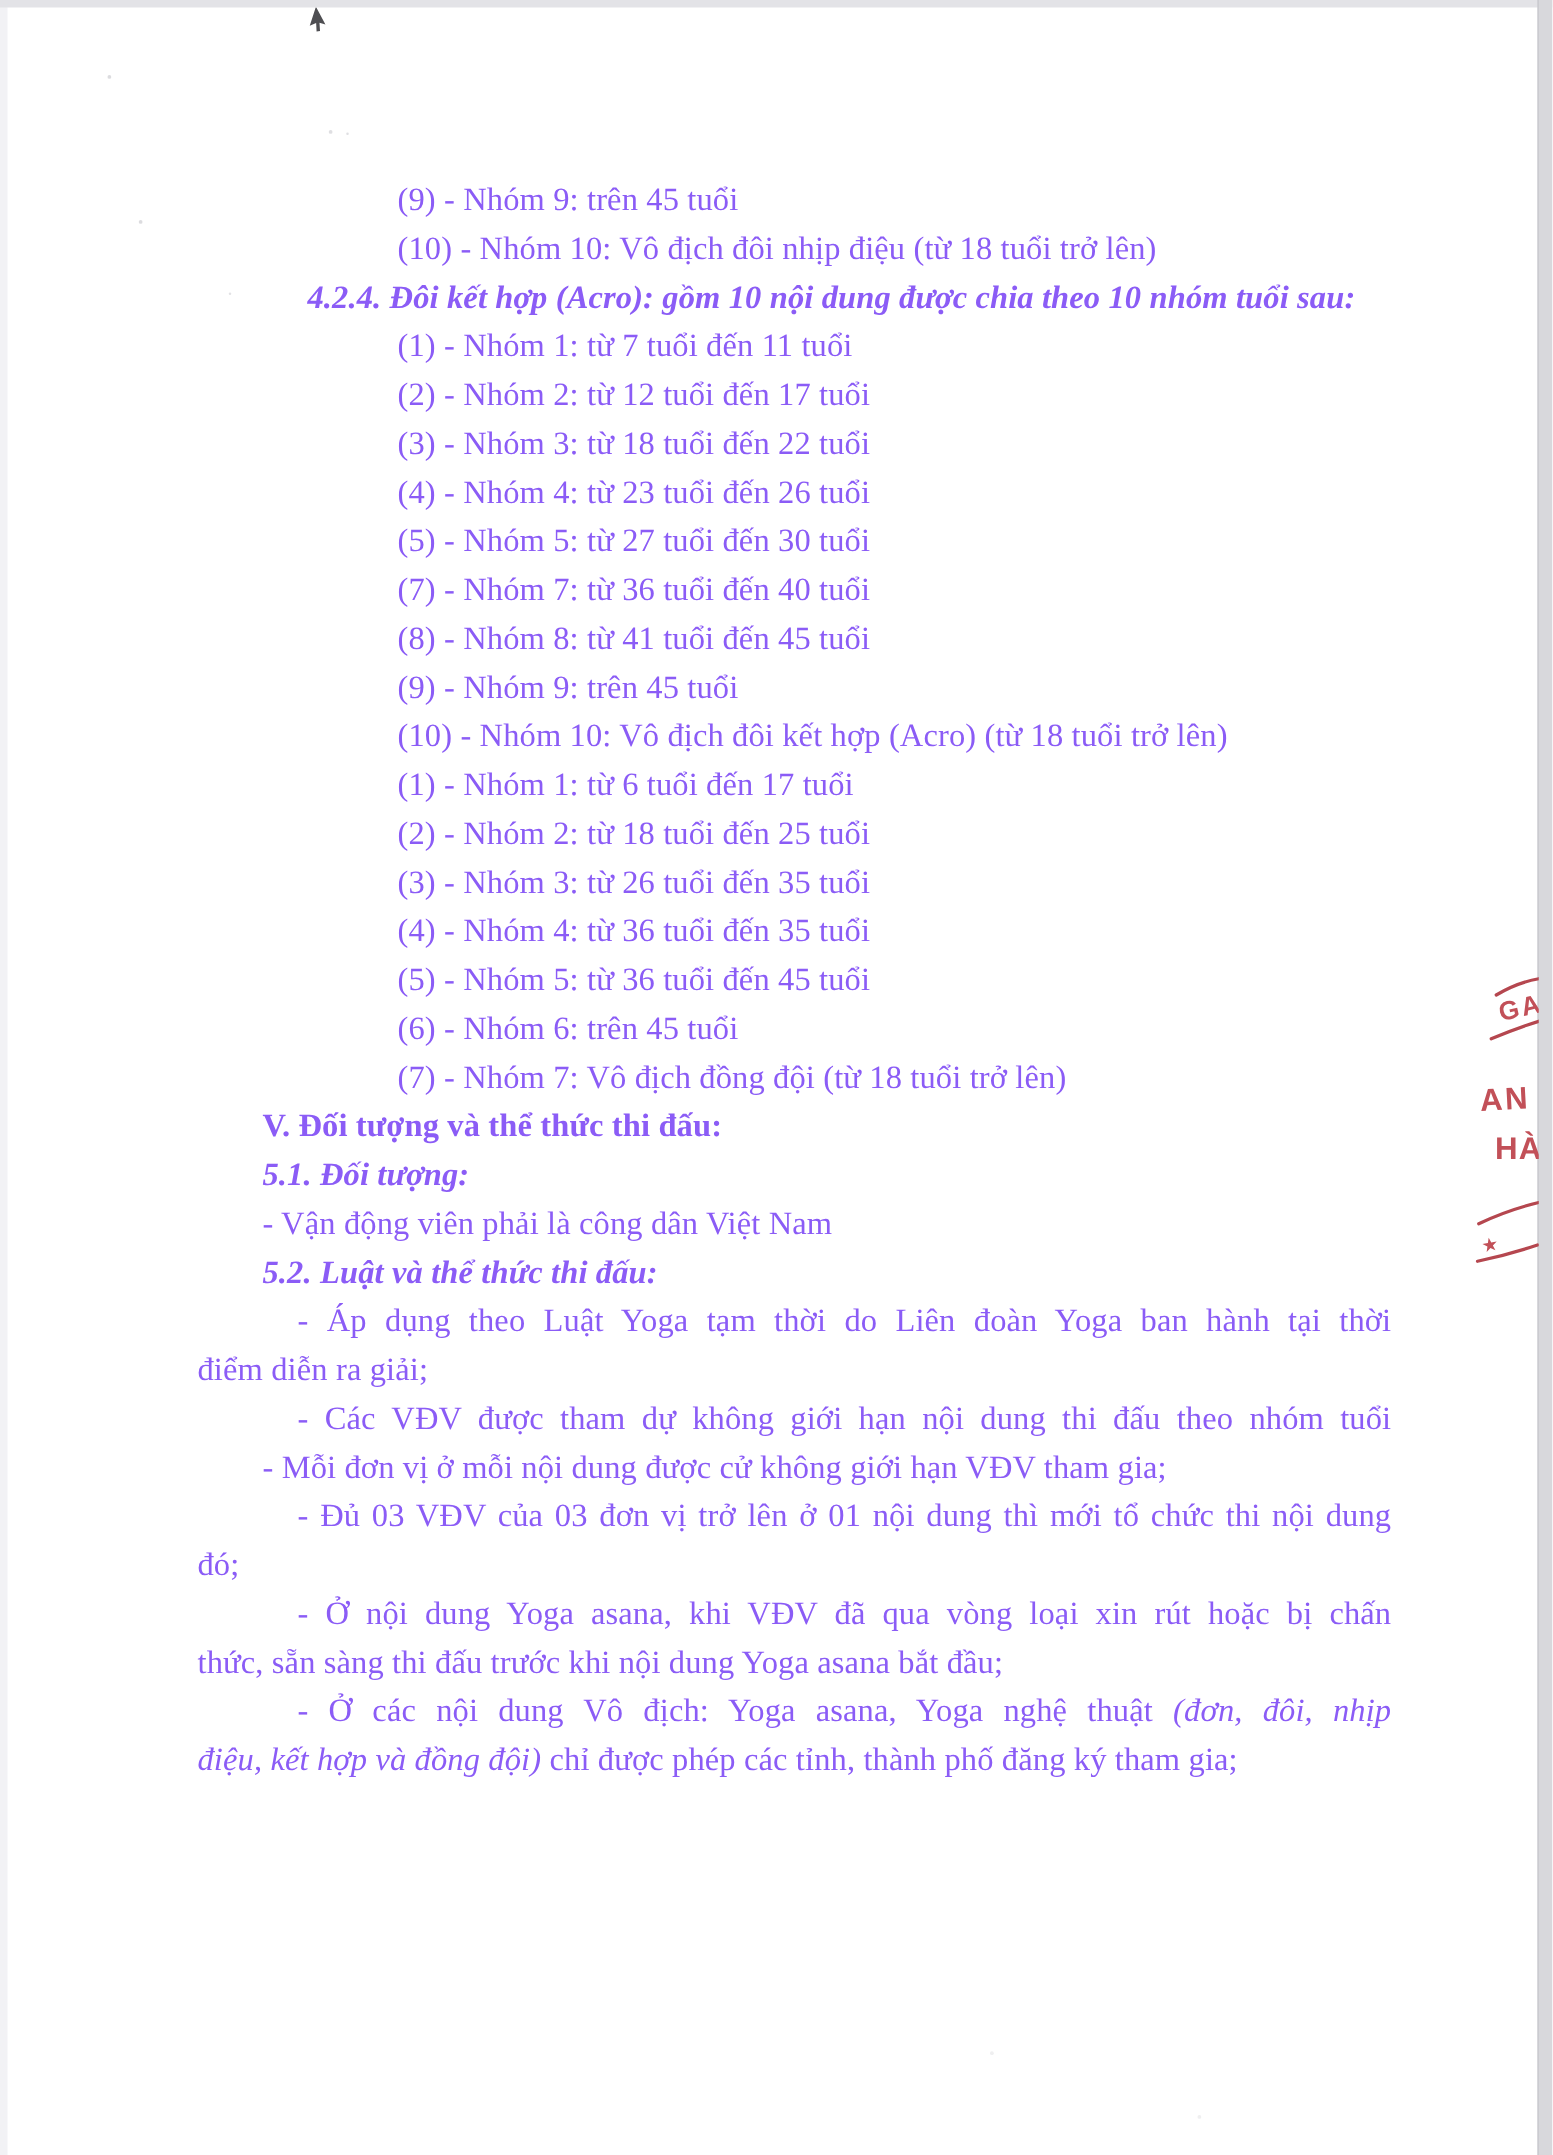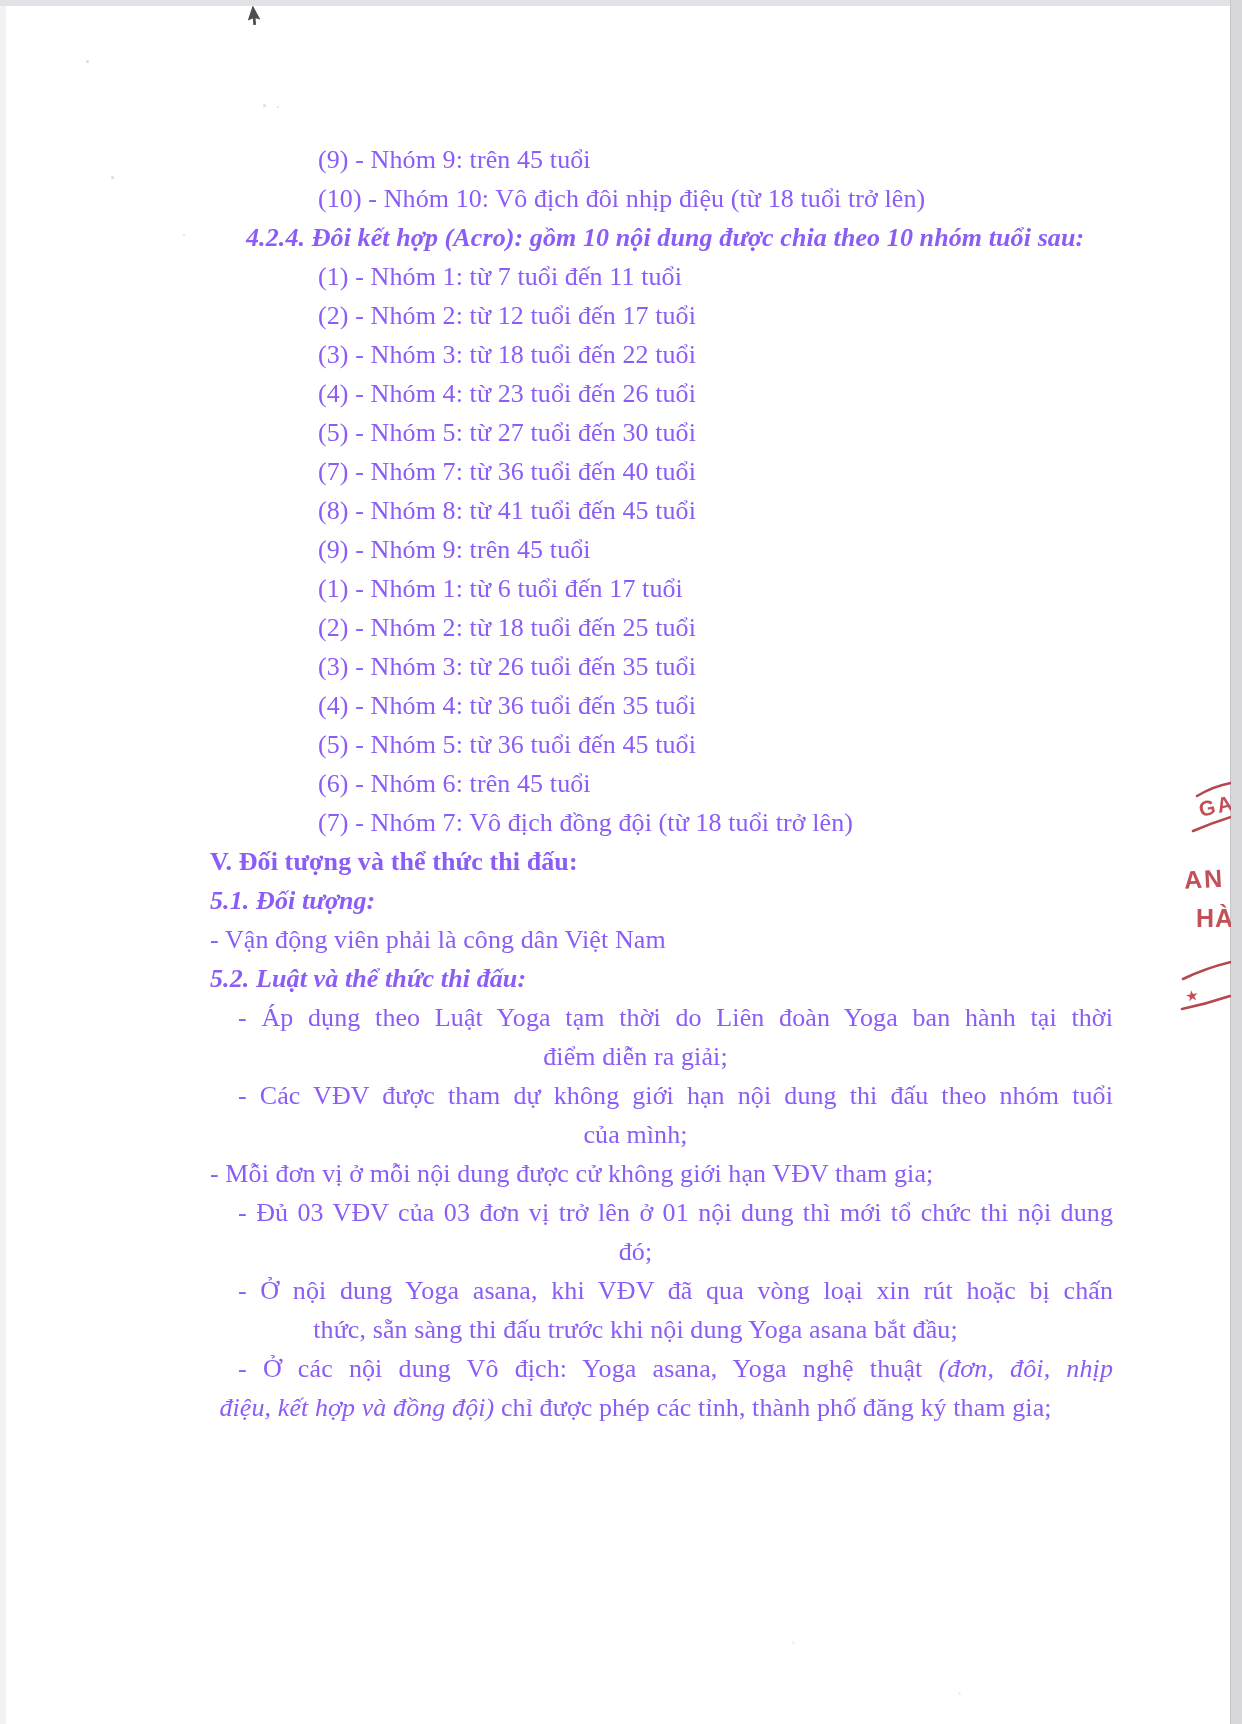--- a/index.html
+++ b/index.html
@@ -17,21 +17,21 @@
     position:absolute; left:158px; top:140px; width:955px;
     font-size:26px; line-height:39px; color:#8b5cf6;
     letter-spacing:0.1px;
   }
   .ln { height:39px; white-space:nowrap; }
   .item { padding-left:160px; }
   .hb { font-weight:bold; font-style:italic; padding-left:88px; }
   .hv { font-weight:bold; padding-left:52px; }
   .hi { font-weight:bold; font-style:italic; padding-left:52px; }
   .pf { padding-left:52px; }
-  .cont { padding-left:0;text-align:center; }
+  .cont { padding-left:0; }
   .just { white-space:normal; text-align:justify; text-align-last:justify;margin-left:28px; }
 
   .noise { position:absolute; border-radius:50%; background:#bfbfc5; }
 
   .stamp-svg { position:absolute; left:1178px; top:775px; }
   .cursor-svg { position:absolute; left:244px; top:6px; }
 </style>
 </head>
 <body>
 
@@ -60,35 +60,35 @@
     <div class="ln item">(10) - Nhóm 10: Vô địch đôi nhịp điệu (từ 18 tuổi trở lên)</div>
     <div class="ln hb">4.2.4. Đôi kết hợp (Acro): gồm 10 nội dung được chia theo 10 nhóm tuổi sau:</div>
     <div class="ln item">(1) - Nhóm 1: từ 7 tuổi đến 11 tuổi</div>
     <div class="ln item">(2) - Nhóm 2: từ 12 tuổi đến 17 tuổi</div>
     <div class="ln item">(3) - Nhóm 3: từ 18 tuổi đến 22 tuổi</div>
     <div class="ln item">(4) - Nhóm 4: từ 23 tuổi đến 26 tuổi</div>
     <div class="ln item">(5) - Nhóm 5: từ 27 tuổi đến 30 tuổi</div>
     <div class="ln item">(7) - Nhóm 7: từ 36 tuổi đến 40 tuổi</div>
     <div class="ln item">(8) - Nhóm 8: từ 41 tuổi đến 45 tuổi</div>
     <div class="ln item">(9) - Nhóm 9: trên 45 tuổi</div>
+    <div class="ln item">(10) - Nhóm 10: Vô địch đôi kết hợp (Acro) (từ 18 tuổi trở lên)</div>
     <div class="ln item">(1) - Nhóm 1: từ 6 tuổi đến 17 tuổi</div>
     <div class="ln item">(2) - Nhóm 2: từ 18 tuổi đến 25 tuổi</div>
     <div class="ln item">(3) - Nhóm 3: từ 26 tuổi đến 35 tuổi</div>
     <div class="ln item">(4) - Nhóm 4: từ 36 tuổi đến 35 tuổi</div>
     <div class="ln item">(5) - Nhóm 5: từ 36 tuổi đến 45 tuổi</div>
     <div class="ln item">(6) - Nhóm 6: trên 45 tuổi</div>
     <div class="ln item">(7) - Nhóm 7: Vô địch đồng đội (từ 18 tuổi trở lên)</div>
     <div class="ln hv">V. Đối tượng và thể thức thi đấu:</div>
     <div class="ln hi">5.1. Đối tượng:</div>
     <div class="ln pf">- Vận động viên phải là công dân Việt Nam</div>
     <div class="ln hi">5.2. Luật và thể thức thi đấu:</div>
     <div class="ln pf just">- Áp dụng theo Luật Yoga tạm thời do Liên đoàn Yoga ban hành tại thời</div>
     <div class="ln cont">điểm diễn ra giải;</div>
     <div class="ln pf just">- Các VĐV được tham dự không giới hạn nội dung thi đấu theo nhóm tuổi</div>
-    <div class="ln cont">của mình;</div>
     <div class="ln pf">- Mỗi đơn vị ở mỗi nội dung được cử không giới hạn VĐV tham gia;</div>
     <div class="ln pf just">- Đủ 03 VĐV của 03 đơn vị trở lên ở 01 nội dung thì mới tổ chức thi nội dung</div>
     <div class="ln cont">đó;</div>
     <div class="ln pf just">- Ở nội dung Yoga asana, khi VĐV đã qua vòng loại xin rút hoặc bị chấn</div>
     <div class="ln cont">thức, sẵn sàng thi đấu trước khi nội dung Yoga asana bắt đầu;</div>
     <div class="ln pf just"><span>- Ở các nội dung Vô địch: Yoga asana, Yoga nghệ thuật </span><i>(đơn, đôi, nhịp</i></div>
     <div class="ln cont"><i>điệu, kết hợp và đồng đội)</i><span> chỉ được phép các tỉnh, thành phố đăng ký tham gia;</span></div>
   </div>
 
   <svg class="stamp-svg" width="53" height="240" viewBox="0 0 53 240">

